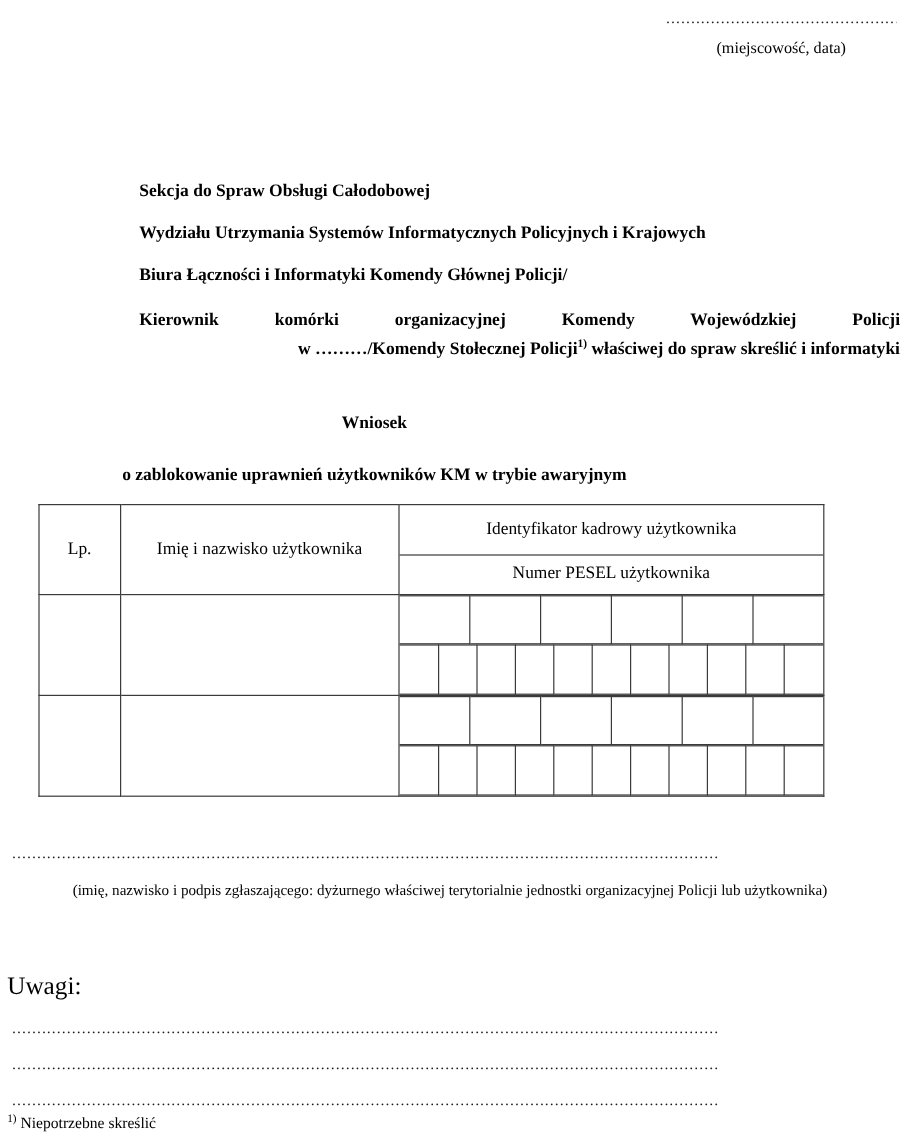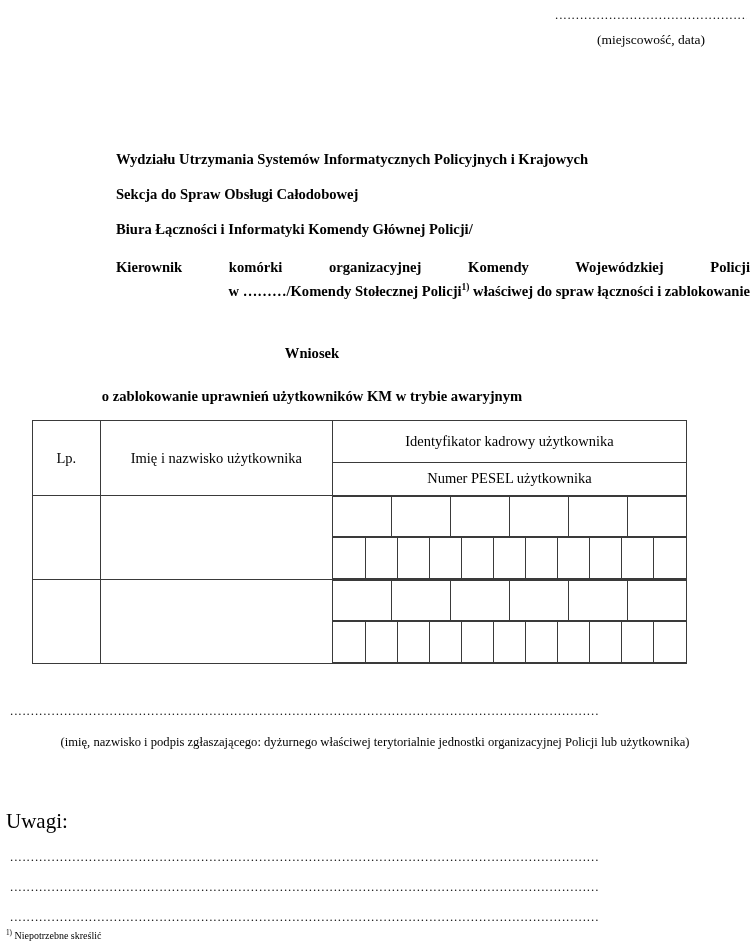--- a/index.html
+++ b/index.html
@@ -181,41 +181,41 @@
     font-size: 13px;
     letter-spacing: 0.9px;
     margin-bottom: 16px;
   }
 
   
   .footnote {
     position: absolute;
     top: 928px;
     left: 6px;
-    font-size: 10px;
+    font-size: 13px;
     line-height: 15px;
   }
   .footnote sup { font-size: 0.72em; }
 </style>
 </head>
 <body>
 
 <div class="page">
 
   <div class="topright">
     <div class="dotline">...................................................</div>
     <div class="caption">(miejscowość, data)</div>
   </div>
 
   <div class="addressee">
+    <div class="ln">Sekcja do Spraw Obsługi Całodobowej</div>
     <div class="ln">Wydziału Utrzymania Systemów Informatycznych Policyjnych i Krajowych</div>
-    <div class="ln">Sekcja do Spraw Obsługi Całodobowej</div>
     <div class="ln">Biura Łączności i Informatyki Komendy Głównej Policji/</div>
     <div class="just">Kierownik komórki organizacyjnej Komendy Wojewódzkiej Policji</div>
-    <div class="just last"><span>w ………/Komendy Stołecznej Policji</span><sup>1)</sup><span> właściwej do spraw łączności i zablokowanie</span></div>
+    <div class="just last"><span>w ………/Komendy Stołecznej Policji</span><sup>1)</sup><span> właściwej do spraw skreślić i informatyki</span></div>
   </div>
 
   <div class="title-wrap">
     <div class="title-main">Wniosek</div>
     <div class="title-sub">o zablokowanie uprawnień użytkowników KM w trybie awaryjnym</div>
   </div>
 
   <div class="tbl-wrap">
     <table class="grid">
       <tbody>

